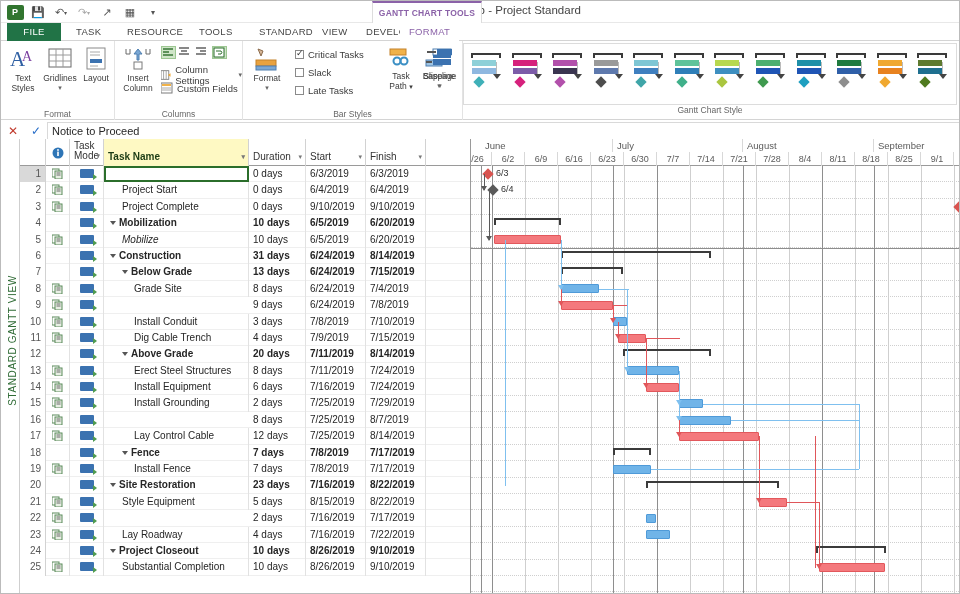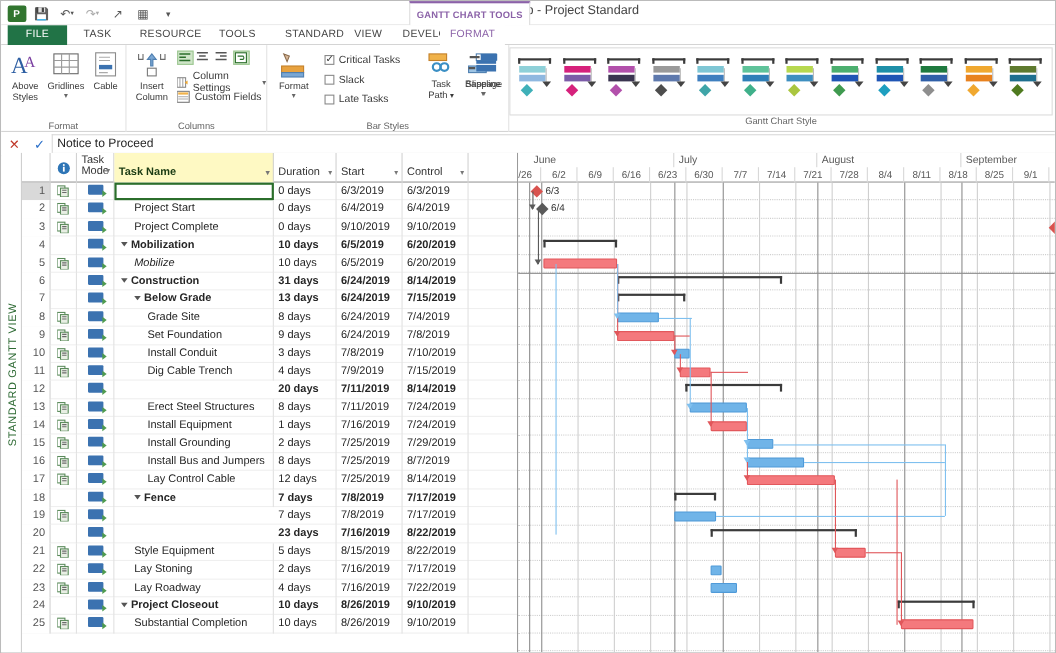--- a/index.html
+++ b/index.html
@@ -154,21 +154,21 @@
   </div>
 
   <div class="ribbon">
 
     <div class="grp" style="left:0;width:114px;">
       <div class="btn" style="left:4px;top:6px;width:36px;">
         <svg class="bigicon" width="26" height="24" viewBox="0 0 26 24">
           <text x="0" y="19" font-size="21" font-family="Liberation Serif, serif" fill="#2e5fa3">A</text>
           <text x="12" y="14" font-size="14" font-family="Liberation Serif, serif" fill="#7a3fa0">A</text>
         </svg>
-        <span>Above</span><br>
+        <span>Text</span><br>
         <span>Styles</span>
       </div>
       <div class="btn" style="left:40px;top:6px;width:38px;">
         <svg class="bigicon" width="26" height="24" viewBox="0 0 26 24">
           <rect x="2" y="2" width="22" height="18" fill="#fff" stroke="#6a6a6a"></rect>
           <line x1="9" y1="2" x2="9" y2="20" stroke="#9a9a9a"></line>
             <line x1="16" y1="2" x2="16" y2="20" stroke="#9a9a9a"></line>
           <line x1="2" y1="8" x2="24" y2="8" stroke="#9a9a9a"></line>
             <line x1="2" y1="14" x2="24" y2="14" stroke="#9a9a9a"></line>
         </svg>
@@ -176,21 +176,21 @@
         <div style="font-size:7px;color:#666;">▾</div>
       </div>
       <div class="btn" style="left:78px;top:6px;width:34px;">
         <svg class="bigicon" width="24" height="24" viewBox="0 0 24 24">
           <rect x="3" y="1" width="18" height="21" fill="#fff" stroke="#8a8a8a"></rect>
           <line x1="6" y1="5" x2="16" y2="5" stroke="#aaa"></line>
             <line x1="6" y1="8" x2="16" y2="8" stroke="#aaa"></line>
           <rect x="6" y="12" width="12" height="4" fill="#3b72b0"></rect>
           <line x1="6" y1="19" x2="14" y2="19" stroke="#aaa"></line>
         </svg>
-        <span>Cable</span>
+        <span>Layout</span>
       </div>
       <div class="grp-label">Format</div>
     </div>
 
     <div class="grp" style="left:114px;width:128px;">
       <div class="btn" style="left:4px;top:6px;width:38px;">
         <svg class="bigicon" width="28" height="24" viewBox="0 0 28 24">
           <path d="M2 2 v5 h4 v-5" fill="none" stroke="#6a6a6a"></path>
           <path d="M22 2 v5 h4 v-5" fill="none" stroke="#6a6a6a"></path>
           <path d="M14 2 l4 5 h-3 v6 h-2 v-6 h-3 z" fill="#7aa7d4" stroke="#4f7fb0"></path>
@@ -440,21 +440,21 @@
       </div>
       <div class="hcell" style="left:229px;width:57px;">
         <span>Duration</span>
         <span class="caret">▾</span>
       </div>
       <div class="hcell" style="left:286px;width:60px;">
         <span>Start</span>
         <span class="caret">▾</span>
       </div>
       <div class="hcell" style="left:346px;width:60px;">
-        <span>Control</span>
+        <span>Finish</span>
         <span class="caret">▾</span>
       </div>
       <div class="hcell" style="left:406px;width:44px;border-right:none;"></div>
     </div>
     <div class="rows" id="table-body">
         <div class="row row1">
           <div class="cell c-id">1</div>
           <div class="cell c-ind"><span class="ind-ico"><svg width="12" height="11" viewBox="0 0 12 11">
                 <rect x="0" y="1" width="7" height="8" fill="#fff" stroke="#5a8a5a"></rect>
                 <rect x="3" y="3" width="7" height="8" fill="#e8efe4" stroke="#5a8a5a"></rect>
@@ -561,21 +561,20 @@
         </div>
         <div class="row">
           <div class="cell c-id">9</div>
           <div class="cell c-ind"><span class="ind-ico"><svg width="12" height="11" viewBox="0 0 12 11">
                 <rect x="0" y="1" width="7" height="8" fill="#fff" stroke="#5a8a5a"></rect>
                 <rect x="3" y="3" width="7" height="8" fill="#e8efe4" stroke="#5a8a5a"></rect>
                 <line x1="4.5" y1="5" x2="8.5" y2="5" stroke="#6a6a6a"></line>
                 <line x1="4.5" y1="7" x2="8.5" y2="7" stroke="#6a6a6a"></line>
               </svg></span></div>
           <div class="cell c-mode"><span class="mode-ico"></span></div>
-          <div class="cell c-name" style="padding-left:30px;">Set Foundation</div>
           <div class="cell c-dur">9 days</div>
           <div class="cell c-start">6/24/2019</div>
           <div class="cell c-fin">7/8/2019</div>
           <div class="cell c-x"></div>
         </div>
         <div class="row">
           <div class="cell c-id">10</div>
           <div class="cell c-ind"><span class="ind-ico"><svg width="12" height="11" viewBox="0 0 12 11">
                 <rect x="0" y="1" width="7" height="8" fill="#fff" stroke="#5a8a5a"></rect>
                 <rect x="3" y="3" width="7" height="8" fill="#e8efe4" stroke="#5a8a5a"></rect>
@@ -601,20 +600,21 @@
           <div class="cell c-name" style="padding-left:30px;">Dig Cable Trench</div>
           <div class="cell c-dur">4 days</div>
           <div class="cell c-start">7/9/2019</div>
           <div class="cell c-fin">7/15/2019</div>
           <div class="cell c-x"></div>
         </div>
         <div class="row">
           <div class="cell c-id">12</div>
           <div class="cell c-ind"></div>
           <div class="cell c-mode"><span class="mode-ico"></span></div>
+          <div class="cell c-name bold" style="padding-left:18px;"><span class="tri"></span>Above Grade</div>
           <div class="cell c-dur bold">20 days</div>
           <div class="cell c-start bold">7/11/2019</div>
           <div class="cell c-fin bold">8/14/2019</div>
           <div class="cell c-x"></div>
         </div>
         <div class="row">
           <div class="cell c-id">13</div>
           <div class="cell c-ind"><span class="ind-ico"><svg width="12" height="11" viewBox="0 0 12 11">
                 <rect x="0" y="1" width="7" height="8" fill="#fff" stroke="#5a8a5a"></rect>
                 <rect x="3" y="3" width="7" height="8" fill="#e8efe4" stroke="#5a8a5a"></rect>
@@ -631,21 +631,21 @@
         <div class="row">
           <div class="cell c-id">14</div>
           <div class="cell c-ind"><span class="ind-ico"><svg width="12" height="11" viewBox="0 0 12 11">
                 <rect x="0" y="1" width="7" height="8" fill="#fff" stroke="#5a8a5a"></rect>
                 <rect x="3" y="3" width="7" height="8" fill="#e8efe4" stroke="#5a8a5a"></rect>
                 <line x1="4.5" y1="5" x2="8.5" y2="5" stroke="#6a6a6a"></line>
                 <line x1="4.5" y1="7" x2="8.5" y2="7" stroke="#6a6a6a"></line>
               </svg></span></div>
           <div class="cell c-mode"><span class="mode-ico"></span></div>
           <div class="cell c-name" style="padding-left:30px;">Install Equipment</div>
-          <div class="cell c-dur">1 days</div>
+          <div class="cell c-dur">6 days</div>
           <div class="cell c-start">7/16/2019</div>
           <div class="cell c-fin">7/24/2019</div>
           <div class="cell c-x"></div>
         </div>
         <div class="row">
           <div class="cell c-id">15</div>
           <div class="cell c-ind"><span class="ind-ico"><svg width="12" height="11" viewBox="0 0 12 11">
                 <rect x="0" y="1" width="7" height="8" fill="#fff" stroke="#5a8a5a"></rect>
                 <rect x="3" y="3" width="7" height="8" fill="#e8efe4" stroke="#5a8a5a"></rect>
                 <line x1="4.5" y1="5" x2="8.5" y2="5" stroke="#6a6a6a"></line>
@@ -660,21 +660,20 @@
         </div>
         <div class="row">
           <div class="cell c-id">16</div>
           <div class="cell c-ind"><span class="ind-ico"><svg width="12" height="11" viewBox="0 0 12 11">
                 <rect x="0" y="1" width="7" height="8" fill="#fff" stroke="#5a8a5a"></rect>
                 <rect x="3" y="3" width="7" height="8" fill="#e8efe4" stroke="#5a8a5a"></rect>
                 <line x1="4.5" y1="5" x2="8.5" y2="5" stroke="#6a6a6a"></line>
                 <line x1="4.5" y1="7" x2="8.5" y2="7" stroke="#6a6a6a"></line>
               </svg></span></div>
           <div class="cell c-mode"><span class="mode-ico"></span></div>
-          <div class="cell c-name" style="padding-left:30px;">Install Bus and Jumpers</div>
           <div class="cell c-dur">8 days</div>
           <div class="cell c-start">7/25/2019</div>
           <div class="cell c-fin">8/7/2019</div>
           <div class="cell c-x"></div>
         </div>
         <div class="row">
           <div class="cell c-id">17</div>
           <div class="cell c-ind"><span class="ind-ico"><svg width="12" height="11" viewBox="0 0 12 11">
                 <rect x="0" y="1" width="7" height="8" fill="#fff" stroke="#5a8a5a"></rect>
                 <rect x="3" y="3" width="7" height="8" fill="#e8efe4" stroke="#5a8a5a"></rect>
@@ -700,29 +699,31 @@
         </div>
         <div class="row">
           <div class="cell c-id">19</div>
           <div class="cell c-ind"><span class="ind-ico"><svg width="12" height="11" viewBox="0 0 12 11">
                 <rect x="0" y="1" width="7" height="8" fill="#fff" stroke="#5a8a5a"></rect>
                 <rect x="3" y="3" width="7" height="8" fill="#e8efe4" stroke="#5a8a5a"></rect>
                 <line x1="4.5" y1="5" x2="8.5" y2="5" stroke="#6a6a6a"></line>
                 <line x1="4.5" y1="7" x2="8.5" y2="7" stroke="#6a6a6a"></line>
               </svg></span></div>
           <div class="cell c-mode"><span class="mode-ico"></span></div>
+          <div class="cell c-name" style="padding-left:30px;">Install Fence</div>
           <div class="cell c-dur">7 days</div>
           <div class="cell c-start">7/8/2019</div>
           <div class="cell c-fin">7/17/2019</div>
           <div class="cell c-x"></div>
         </div>
         <div class="row">
           <div class="cell c-id">20</div>
           <div class="cell c-ind"></div>
           <div class="cell c-mode"><span class="mode-ico"></span></div>
+          <div class="cell c-name bold" style="padding-left:6px;"><span class="tri"></span>Site Restoration</div>
           <div class="cell c-dur bold">23 days</div>
           <div class="cell c-start bold">7/16/2019</div>
           <div class="cell c-fin bold">8/22/2019</div>
           <div class="cell c-x"></div>
         </div>
         <div class="row">
           <div class="cell c-id">21</div>
           <div class="cell c-ind"><span class="ind-ico"><svg width="12" height="11" viewBox="0 0 12 11">
                 <rect x="0" y="1" width="7" height="8" fill="#fff" stroke="#5a8a5a"></rect>
                 <rect x="3" y="3" width="7" height="8" fill="#e8efe4" stroke="#5a8a5a"></rect>
@@ -738,21 +739,20 @@
         </div>
         <div class="row">
           <div class="cell c-id">22</div>
           <div class="cell c-ind"><span class="ind-ico"><svg width="12" height="11" viewBox="0 0 12 11">
                 <rect x="0" y="1" width="7" height="8" fill="#fff" stroke="#5a8a5a"></rect>
                 <rect x="3" y="3" width="7" height="8" fill="#e8efe4" stroke="#5a8a5a"></rect>
                 <line x1="4.5" y1="5" x2="8.5" y2="5" stroke="#6a6a6a"></line>
                 <line x1="4.5" y1="7" x2="8.5" y2="7" stroke="#6a6a6a"></line>
               </svg></span></div>
           <div class="cell c-mode"><span class="mode-ico"></span></div>
-          <div class="cell c-name" style="padding-left:18px;">Lay Stoning</div>
           <div class="cell c-dur">2 days</div>
           <div class="cell c-start">7/16/2019</div>
           <div class="cell c-fin">7/17/2019</div>
           <div class="cell c-x"></div>
         </div>
         <div class="row">
           <div class="cell c-id">23</div>
           <div class="cell c-ind"><span class="ind-ico"><svg width="12" height="11" viewBox="0 0 12 11">
                 <rect x="0" y="1" width="7" height="8" fill="#fff" stroke="#5a8a5a"></rect>
                 <rect x="3" y="3" width="7" height="8" fill="#e8efe4" stroke="#5a8a5a"></rect>

